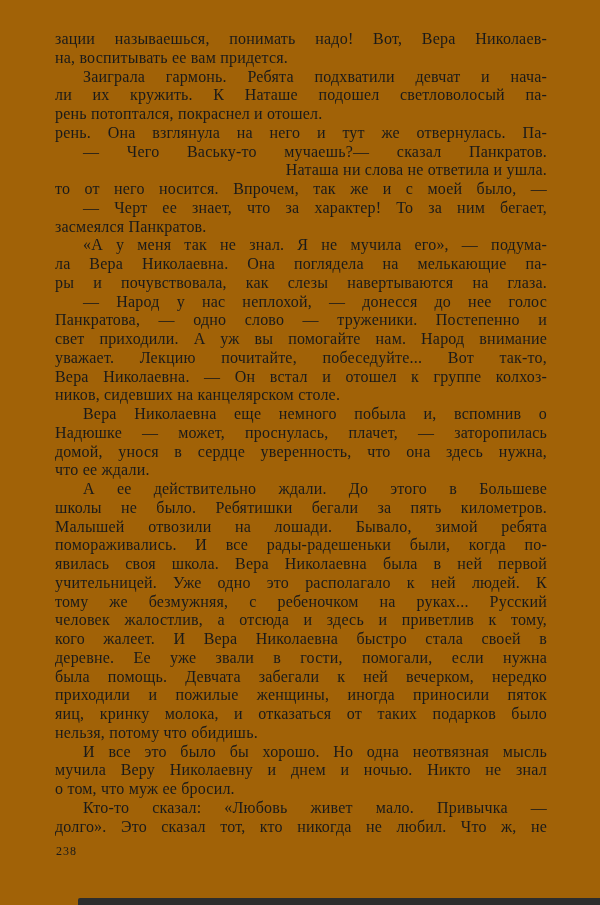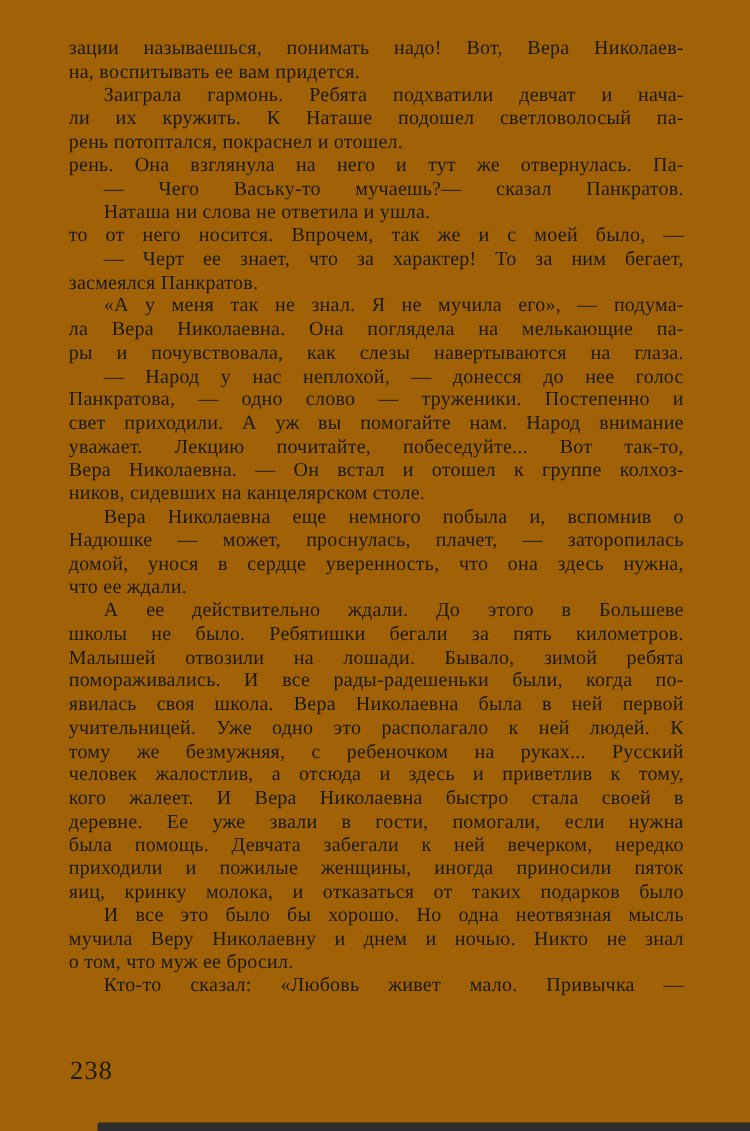--- a/index.html
+++ b/index.html
@@ -27,27 +27,28 @@
     overflow: hidden;
     white-space: normal;
     text-align: left;
   }
   .text-line.j {
     text-align: justify;
     text-align-last: justify;
   }
   .text-line.i {
     padding-left: 28px;
+    text-align: right;
   }
   .page-number {
     position: absolute;
     left: 56px;
     top: 844px;
     color: #1a1a1a;
-    font-size: 21px;
+    font-size: 12px;
     letter-spacing: 1px;
     text-align: right;
   }
   .scan-bar {
     position: absolute;
     left: 78px;
     right: 0;
     bottom: 0;
     height: 7px;
     background: #2d2d2d;
@@ -89,20 +90,22 @@
       <div class="text-line j">помораживались. И все рады-радешеньки были, когда по-</div>
       <div class="text-line j">явилась своя школа. Вера Николаевна была в ней первой</div>
       <div class="text-line j">учительницей. Уже одно это располагало к ней людей. К</div>
       <div class="text-line j">тому же безмужняя, с ребеночком на руках... Русский</div>
       <div class="text-line j">человек жалостлив, а отсюда и здесь и приветлив к тому,</div>
       <div class="text-line j">кого жалеет. И Вера Николаевна быстро стала своей в</div>
       <div class="text-line j">деревне. Ее уже звали в гости, помогали, если нужна</div>
       <div class="text-line j">была помощь. Девчата забегали к ней вечерком, нередко</div>
       <div class="text-line j">приходили и пожилые женщины, иногда приносили пяток</div>
       <div class="text-line j">яиц, кринку молока, и отказаться от таких подарков было</div>
+      <div class="text-line">нельзя, потому что обидишь.</div>
       <div class="text-line j i">И все это было бы хорошо. Но одна неотвязная мысль</div>
       <div class="text-line j">мучила Веру Николаевну и днем и ночью. Никто не знал</div>
       <div class="text-line">о том, что муж ее бросил.</div>
       <div class="text-line j i">Кто-то сказал: «Любовь живет мало. Привычка —</div>
+      <div class="text-line j">долго». Это сказал тот, кто никогда не любил. Что ж, не</div>
     </div>
   <div class="page-number">238</div>
   <div class="scan-bar" style="background: rgb(45, 45, 45);"></div>
 </div>
 
 </body></html>

